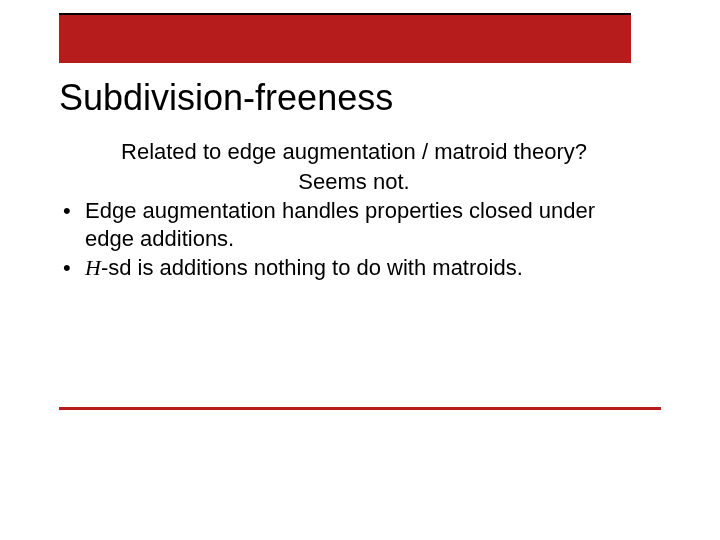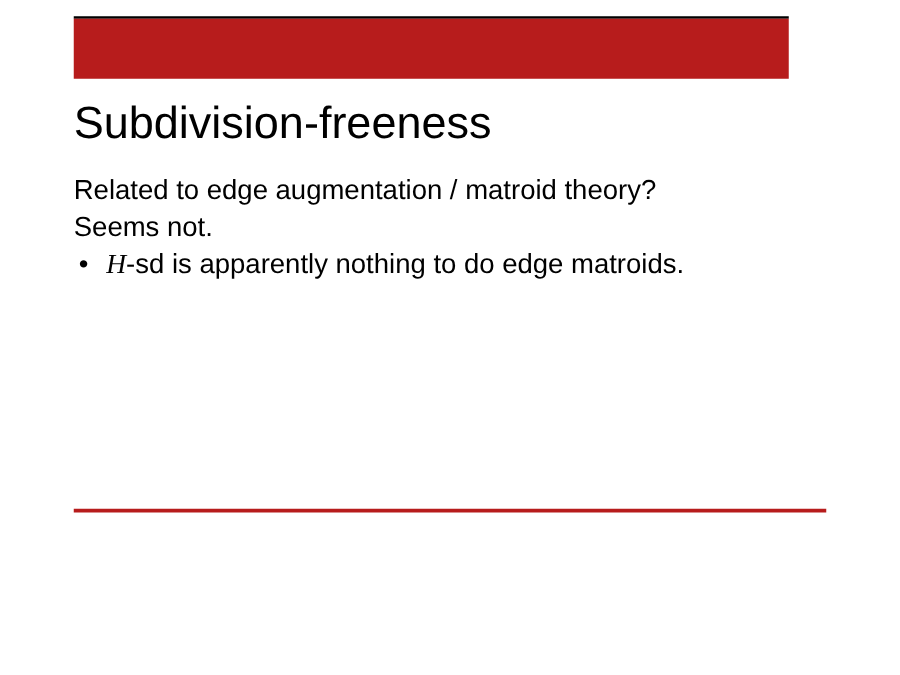--- a/index.html
+++ b/index.html
@@ -42,20 +42,21 @@
   .body {
     position: absolute;
     top: 136px;
     left: 59px;
     width: 590px;
     font-size: 22px;
     line-height: 1.25;
   }
   .body p {
     margin: 2px 0;
+    text-align: center;
   }
   .bullets {
     list-style: none;
     margin: 2px 0 0 0;
     padding: 0;
   }
   .bullets li {
     position: relative;
     padding-left: 26px;
     margin: 2px 0;
@@ -90,20 +91,23 @@
     <div class="top-band-fill"></div>
   </div>
 
   <div class="title">Subdivision-freeness</div>
 
   <div class="body">
     <p>Related to edge augmentation / matroid theory?</p>
     <p>Seems not.</p>
     <ul class="bullets">
       <li>
-        <span class="ital">H</span><span>-sd is apparently nothing to do edge matroids.</span>
+        <span>Edge augmentation handles properties closed under edge additions.</span>
+      </li>
+      <li>
+        <span class="ital">H</span><span>-sd is additions nothing to do with matroids.</span>
       </li>
     </ul>
   </div>
 
   <div class="bottom-rule"></div>
 
 </div>
 
 </body></html>

